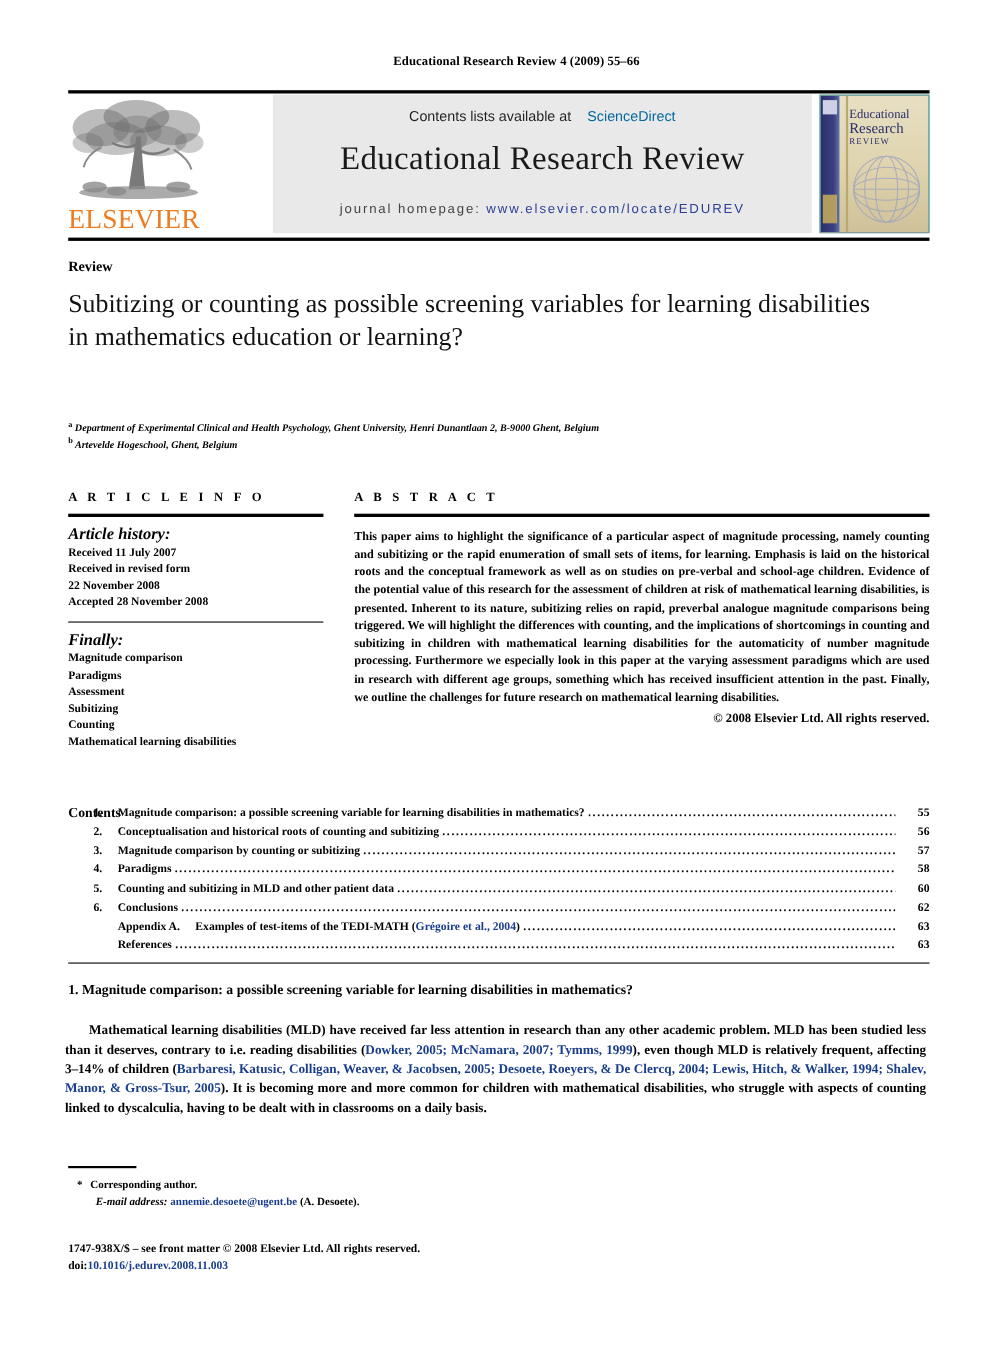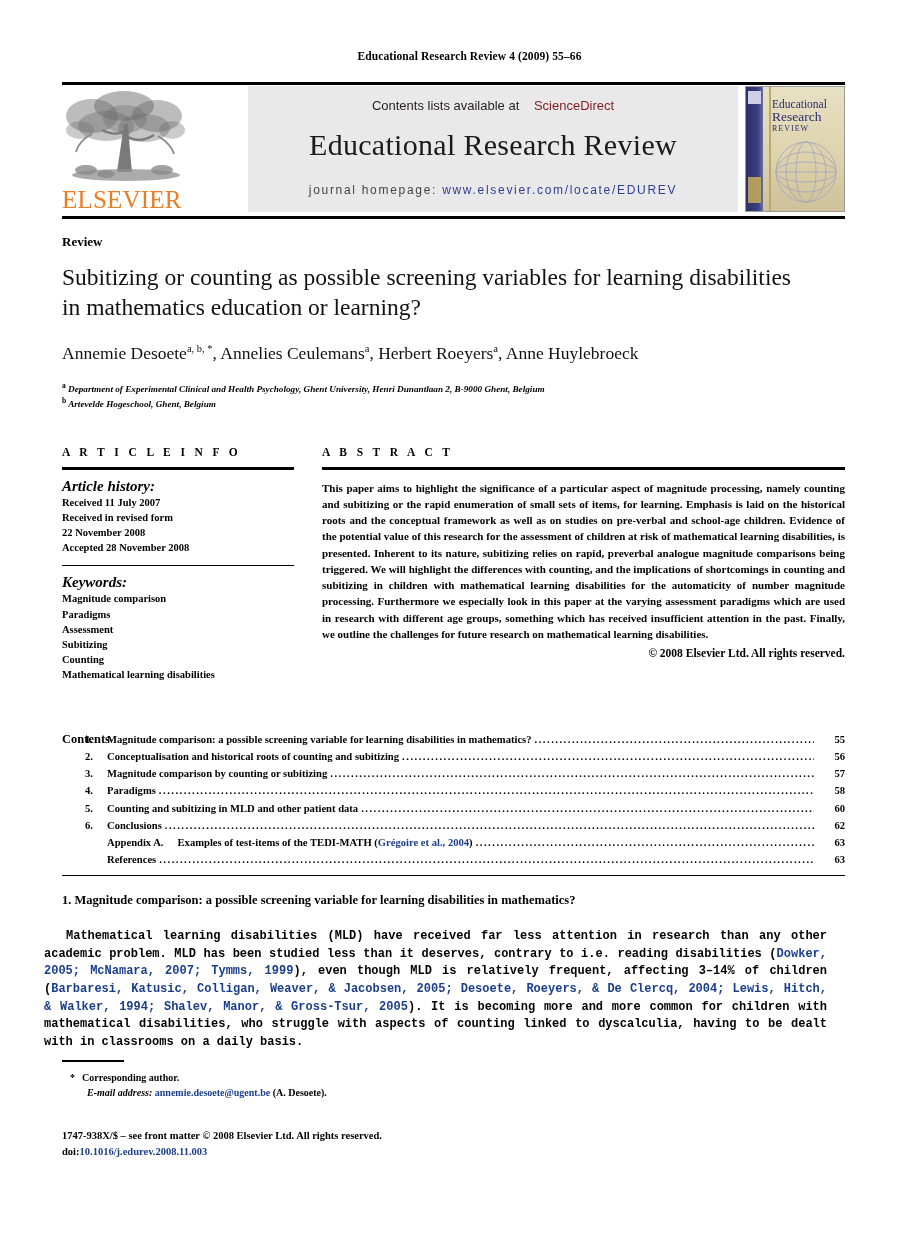--- a/index.html
+++ b/index.html
@@ -54,21 +54,21 @@
     background: #e9e9e9;
     border: none;
   }
   .banner-line1 {
     position: absolute; top: 12px; left: 0; width: 100%;
     text-align: center;
     font-family: "Liberation Sans", sans-serif;
     font-size: 13px;
     color: #231f20;
   }
-  .sciencedirect { color: #7f1d1d; margin-left: 11px; }
+  .sciencedirect { color: #0369a1; margin-left: 11px; }
   .banner-title {
     position: absolute; top: 42px; left: 0; width: 100%;
     text-align: center;
     font-family: "Liberation Serif", serif;
     font-size: 30px;
     color: #1a1a1a;
     letter-spacing: 0.3px;
   }
   .banner-line3 {
     position: absolute; top: 97px; left: 0; width: 100%;
@@ -231,27 +231,27 @@
   .sec-rule {
     position: absolute; left: 62px; top: 875px; width: 783px; height: 1px;
     background: #000;
   }
   .sec1-head {
     position: absolute; left: 62px; top: 893px;
     font-size: 12.5px; font-weight: bold;
     font-family: "Liberation Serif", serif;
   }
   .sec1-body {
-    position: absolute; left: 44px; top: 928px; width: 783px;
+    position: absolute; left: 59px; top: 928px; width: 783px;
     font-size: 12px;
     line-height: 1.47;
     font-weight: bold;
     text-align: justify;
     text-indent: 22px;
-    font-family: Liberation Mono, monospace;
+    font-family: Liberation Serif, serif;
   }
 
   
   .fn-rule {
     position: absolute; left: 62px; top: 1060px; width: 62px; height: 1.5px;
     background: #000;
   }
   .footnote {
     position: absolute; left: 70px; top: 1070px; width: 500px;
     font-size: 10px;
@@ -342,39 +342,38 @@
         <div class="cover-t1">Educational</div>
         <div class="cover-t2">Research</div>
         <div class="cover-t3">REVIEW</div>
       </div>
     </div>
   </div>
   <div class="rule-bottom"></div>
 
   <div class="art-type">Review</div>
   <div class="art-title">Subitizing or counting as possible screening variables for learning disabilities in mathematics education or learning?</div>
-  <div class="authors"><span>Annemie Desoete</span><sup>a, b, *</sup>, <span>Annelies Ceulemans</span><sup>a</sup>, <span>Herbert Roeyers</span><sup>a</sup>, <span>Anne Huylebroeck</span></div>
   <div class="affils">
       <div><sup>a</sup> Department of Experimental Clinical and Health Psychology, Ghent University, Henri Dunantlaan 2, B-9000 Ghent, Belgium</div>
       <div><sup>b</sup> Artevelde Hogeschool, Ghent, Belgium</div>
     </div>
 
   <div class="col-info">
     <div class="sect-label">A R T I C L E   I N F O</div>
     <div class="thick-rule"></div>
     <div class="hist-head">Article history:</div>
     <div class="hist-list">
         <div>Received 11 July 2007</div>
         <div>Received in revised form</div>
         <div>22 November 2008</div>
         <div>Accepted 28 November 2008</div>
       </div>
     <div class="thin-rule"></div>
     <div class="kw-block">
-      <div class="kw-head">Keywords:</div>
+      <div class="kw-head">Finally:</div>
       <div class="kw-list">
           <div>Magnitude comparison</div>
           <div>Paradigms</div>
           <div>Assessment</div>
           <div>Subitizing</div>
           <div>Counting</div>
           <div>Mathematical learning disabilities</div>
         </div>
     </div>
   </div>

